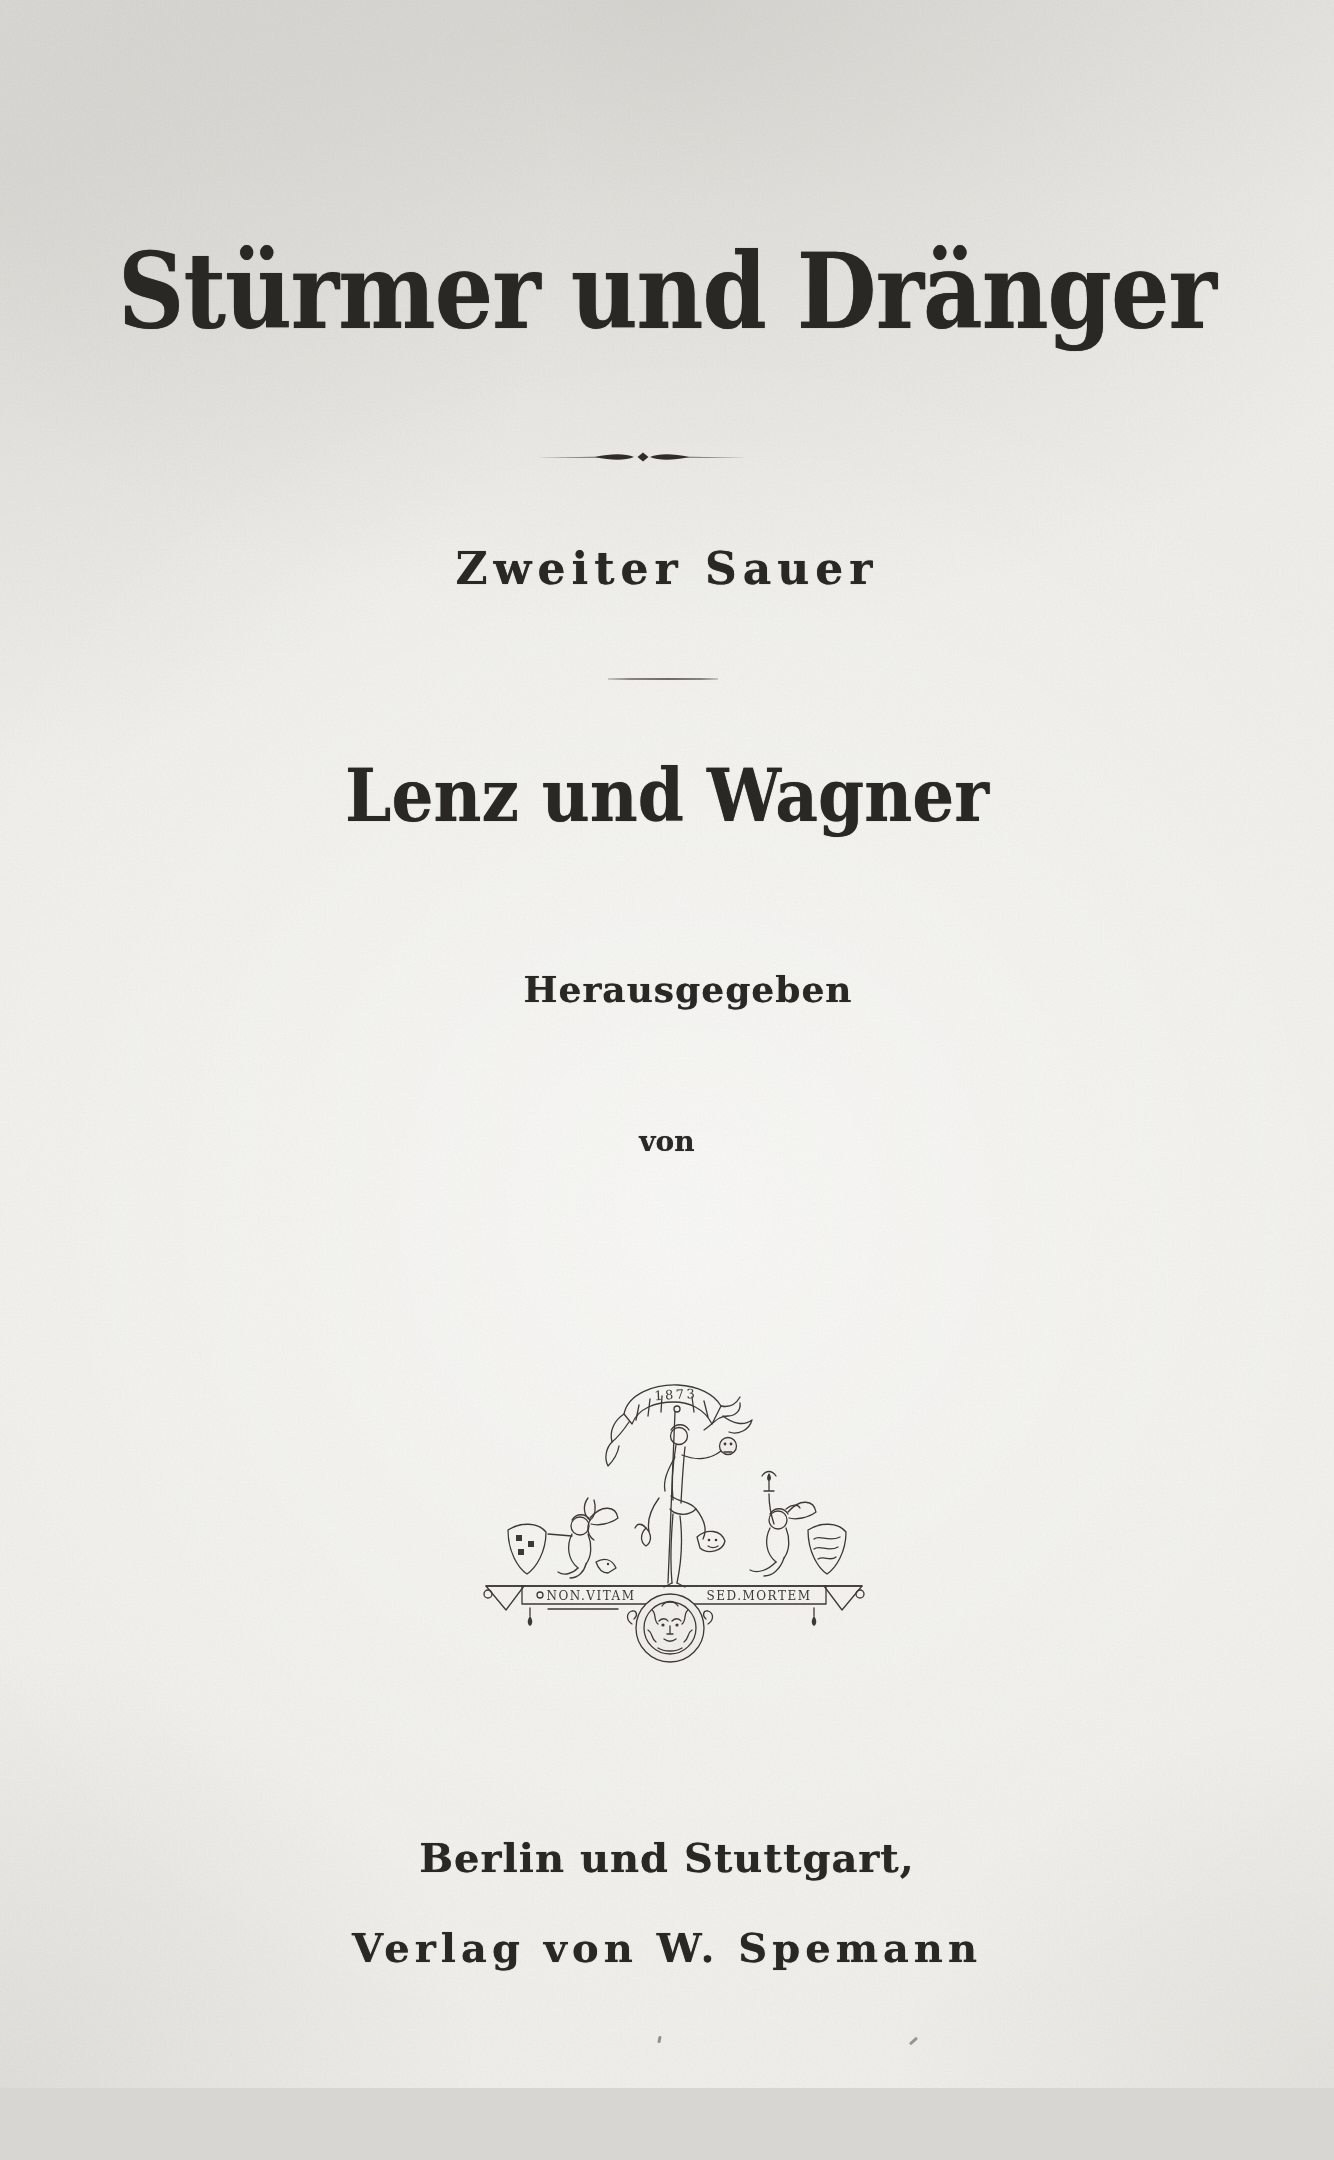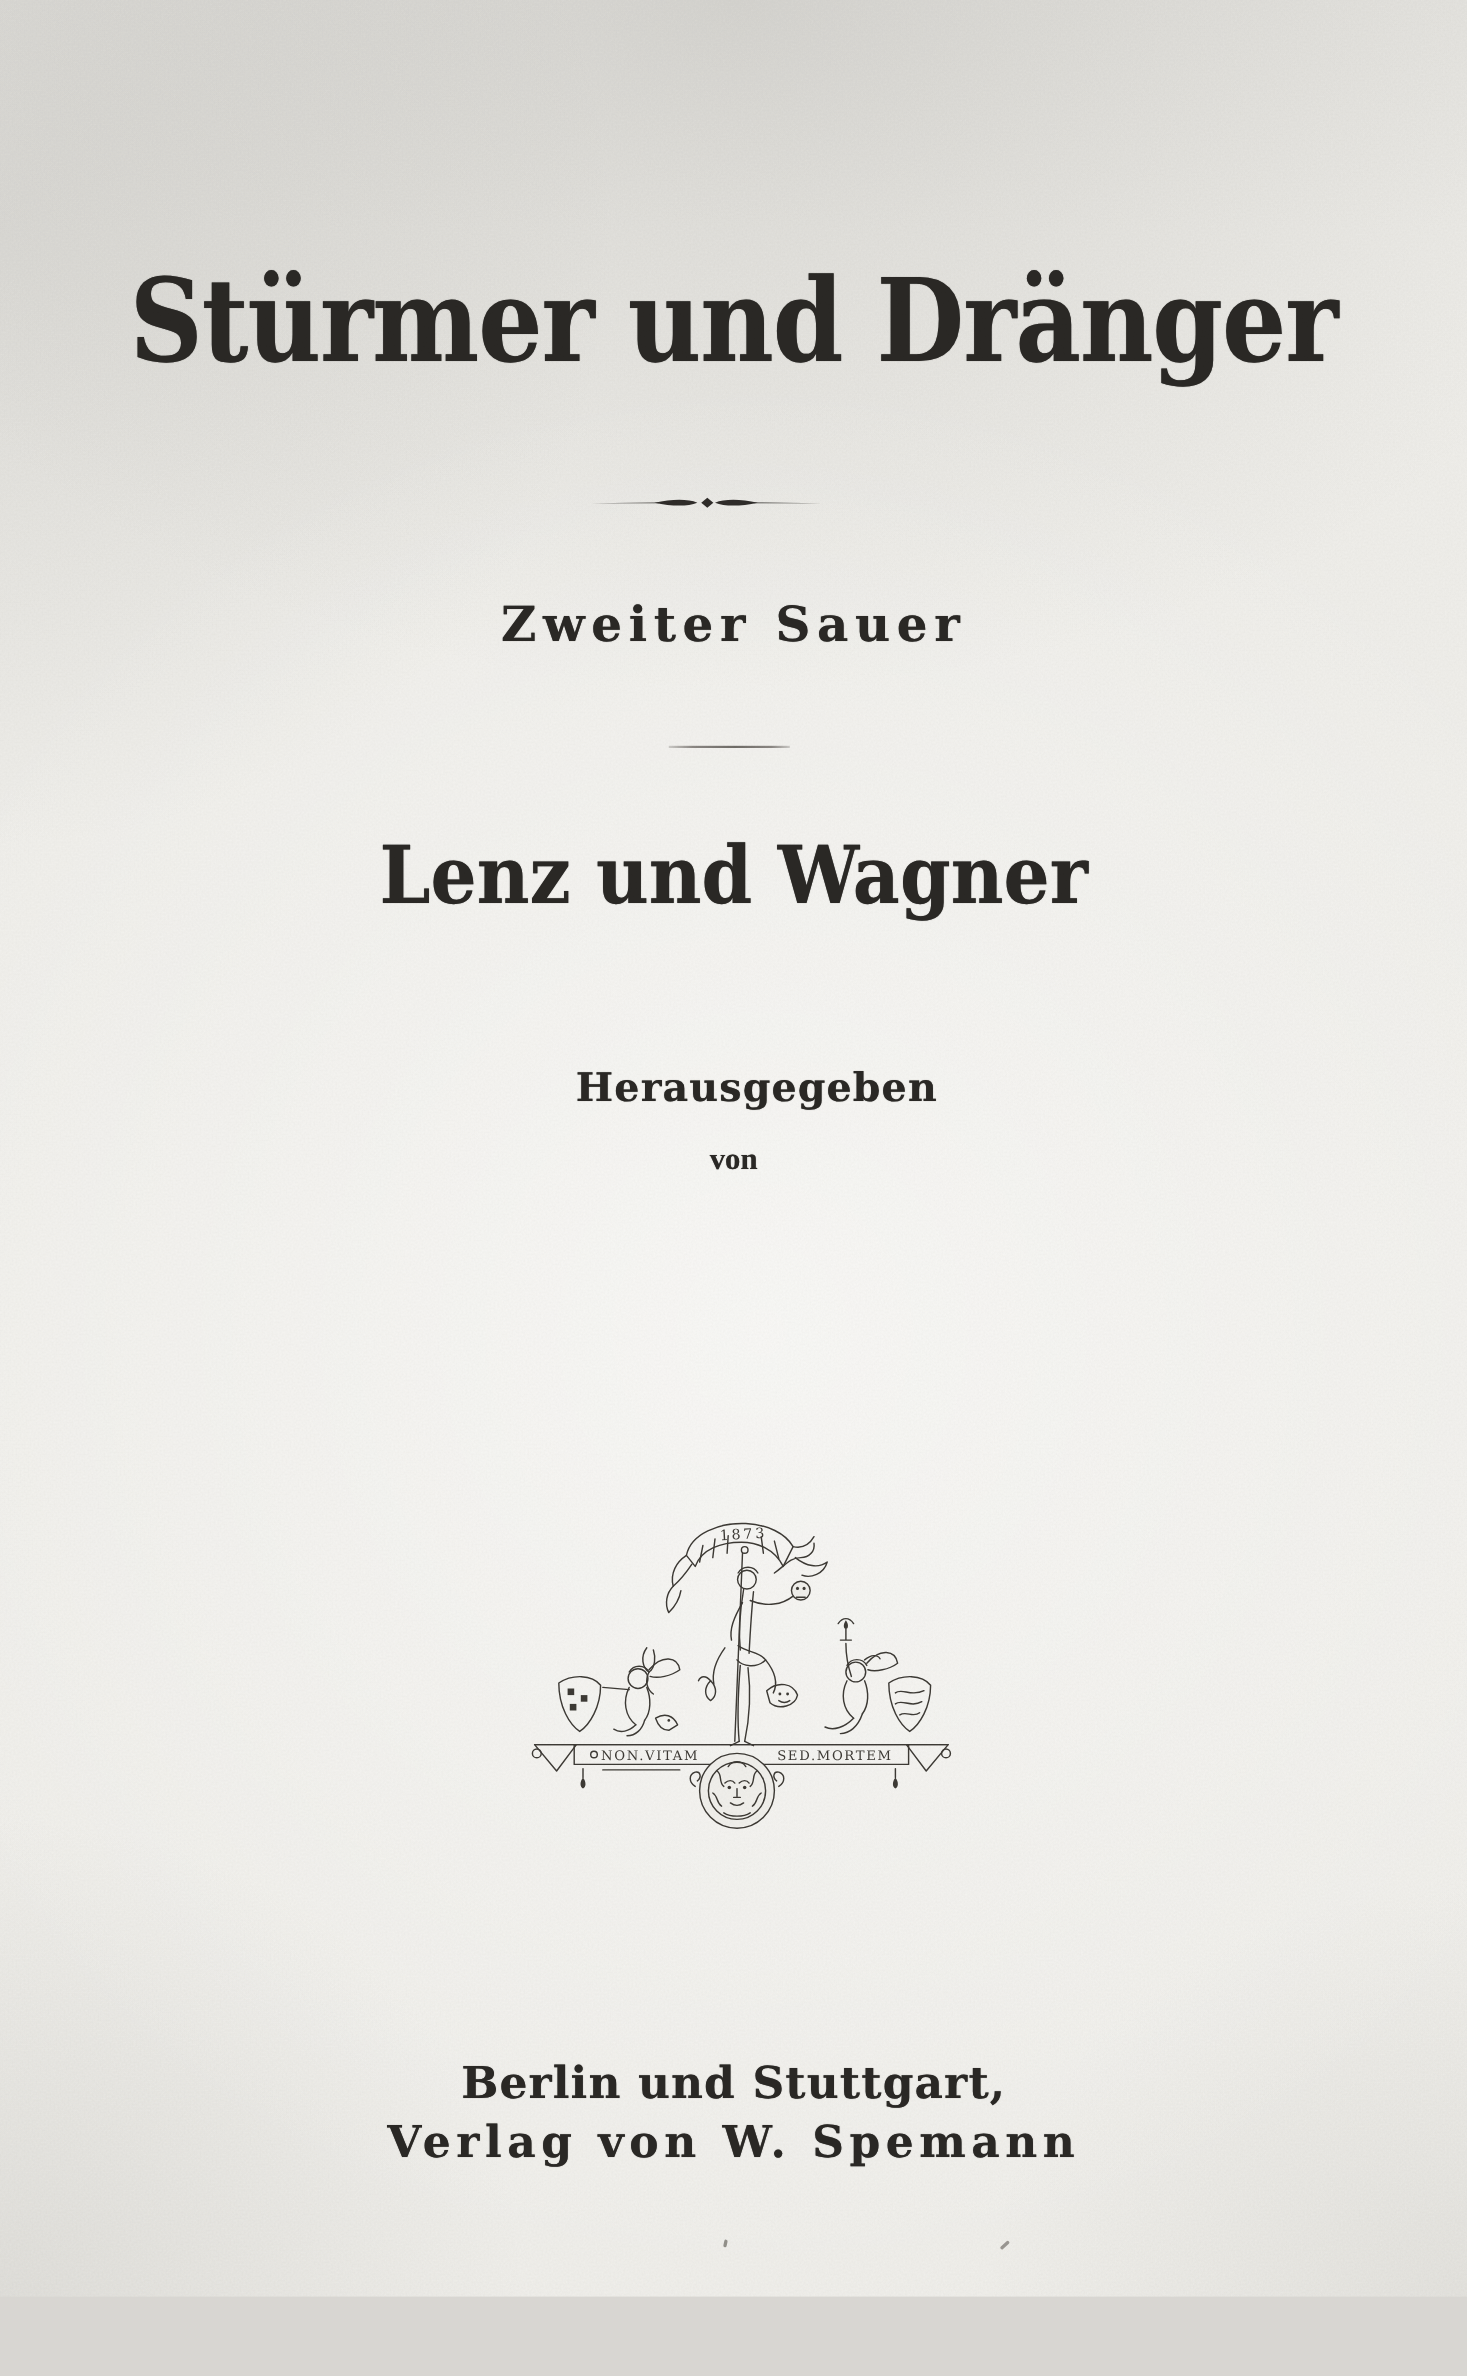--- a/index.html
+++ b/index.html
@@ -18,24 +18,24 @@
     font-family:"DejaVu Serif","Liberation Serif",serif;
     color:#2a2825;
   }
   .grain{position:absolute;inset:0;opacity:.16;mix-blend-mode:multiply;pointer-events:none;}
   .line{position:absolute;left:0;right:0;text-align:center;white-space:nowrap;}
   .blackletter{font-weight:bold;text-shadow:0 0 .7px rgba(42,40,37,.75);}
   .series-title{top:230px;font-size:92px;transform:scaleY(1.14);transform-origin:top center;letter-spacing:-1px;}
   .part-title{top:543px;font-size:44px;letter-spacing:6px;}
   .volume-title{top:753px;font-size:66px;transform:scaleY(1.10);transform-origin:top center;}
   .edited{top:968px;font-size:36px;letter-spacing:1px;margin-left:42px;}
-  .von{top:1039px;font-size:28px;font-family:Liberation Serif, serif;}
+  .von{top:1125px;font-size:28px;}
   .editor{top:1152px;font-size:50px;}
   .editor .prefix{font-weight:400;text-shadow:none;letter-spacing:1px;}
-  .imprint1{top:1834px;font-size:40px;letter-spacing:1px;margin-top:36px;}
+  .imprint1{top:1834px;font-size:40px;letter-spacing:1px;}
   .imprint2{top:1924px;font-size:40px;letter-spacing:5px;}
   .ornament{position:absolute;top:449px;left:537px;width:210px;height:14px;}
   .thin-rule{position:absolute;top:678px;left:608px;width:110px;height:1.6px;
     background:linear-gradient(90deg,rgba(90,87,82,.25),#8b8783 20%,#6f6c67 55%,#8b8783 85%,rgba(90,87,82,.25));}
   .emblem{position:absolute;top:1378px;left:478px;width:392px;height:290px;}
   .speck{position:absolute;background:#55514b;border-radius:2px;opacity:.75;}
   .speck.s1{left:52px;top:2098px;width:4px;height:24px;transform:rotate(34deg);}
   .speck.s2{left:658px;top:2036px;width:3px;height:7px;transform:rotate(12deg);opacity:.6;}
   .speck.s3{left:912px;top:2036px;width:3px;height:10px;transform:rotate(48deg);opacity:.55;}
   .speck.s4{left:224px;top:2102px;width:3px;height:3px;opacity:.5;}

